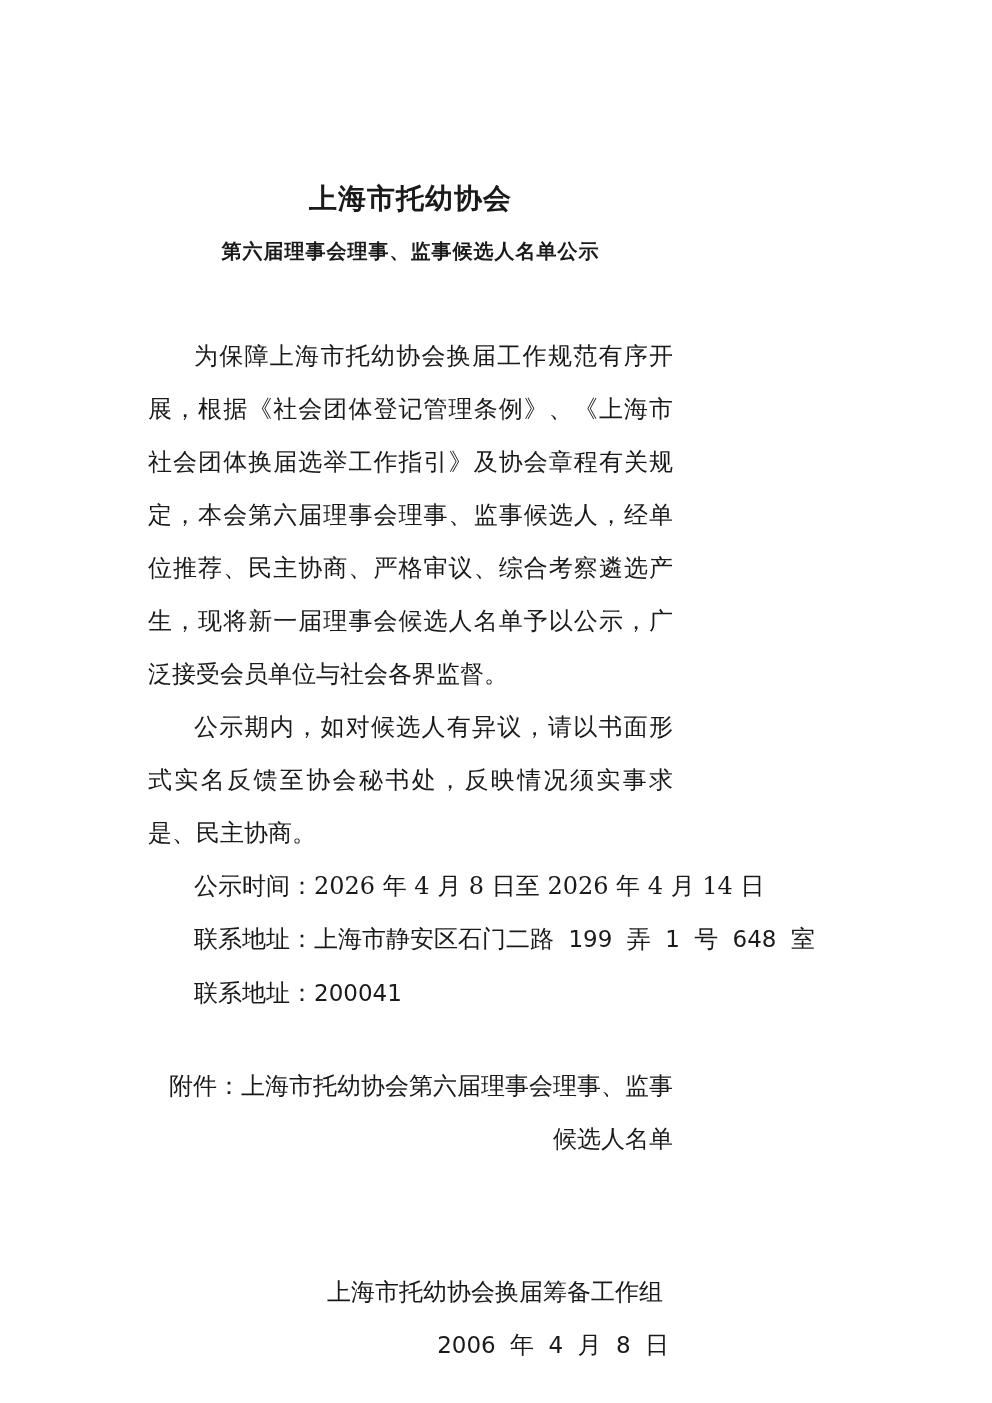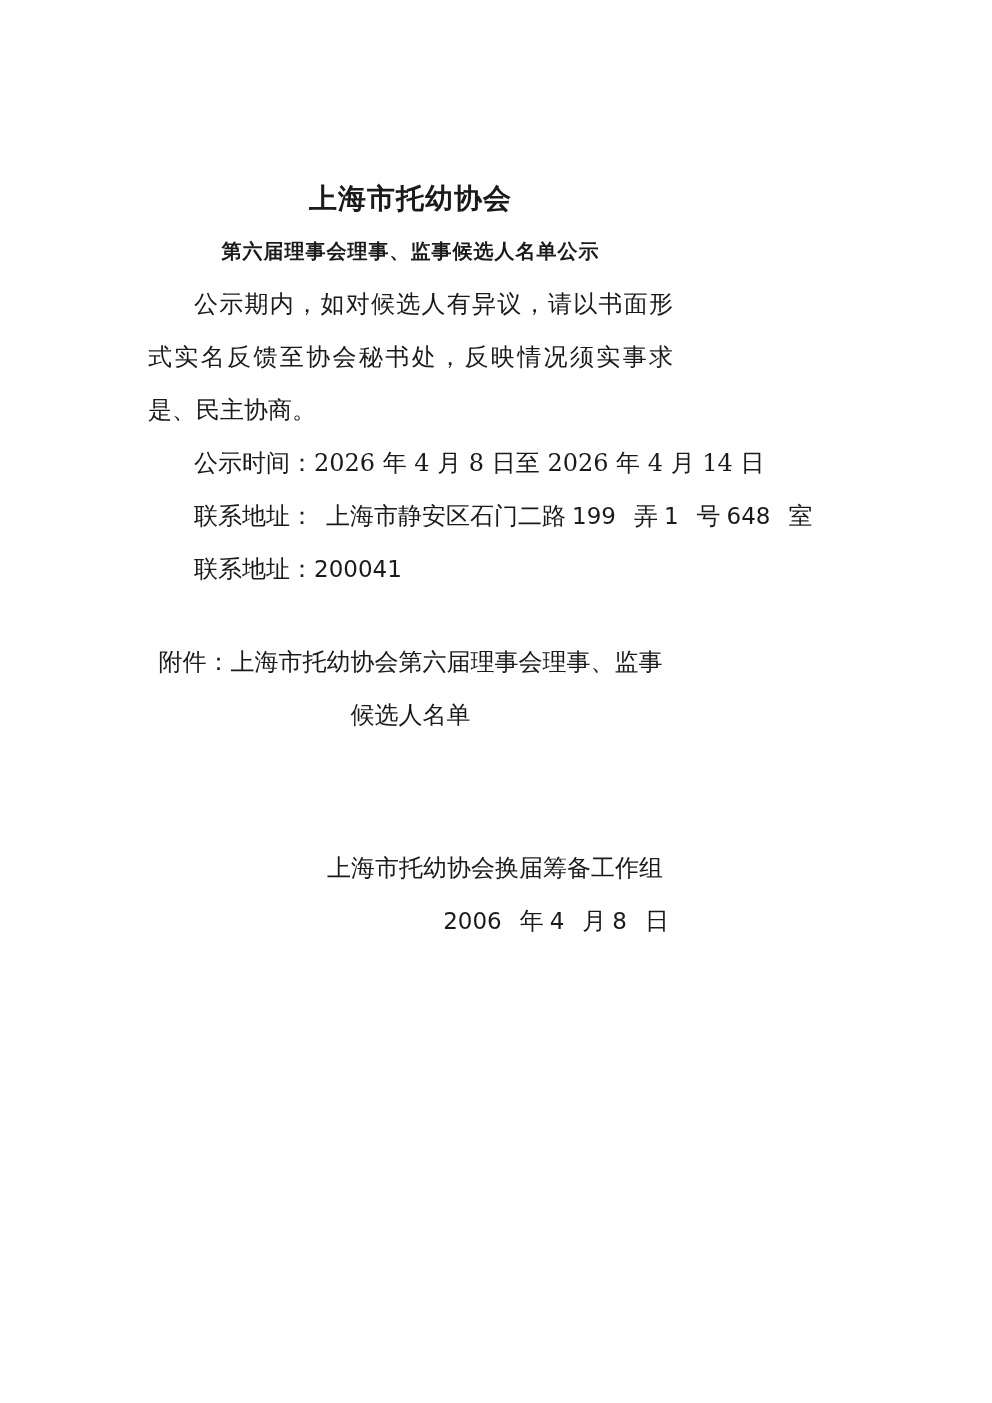--- a/index.html
+++ b/index.html
@@ -47,51 +47,51 @@
   .body-indent {
     text-indent: 46px;
   }
   .info-line {
     text-align: left;
     text-indent: 46px;
     white-space: nowrap;
   }
   .attachment-line {
     margin-top: 40px;
-    text-align: center;
+    text-align: right;
     text-indent: 0;
   }
   .signature-line {
     margin-top: 100px;
     text-align: right;
     padding-right: 10px;
   }
   .sign-date-line {
     text-align: right;
     padding-right: 4px;
   }
   .seg-sans {
     font-family: "DejaVu Sans", "Liberation Sans", sans-serif;
     font-weight: 400;
     font-size: 23px;
   }
   .seg-serif {
-    font-family: Liberation Serif, serif;
-    margin-left: 12px;
+    font-family: Liberation Mono, monospace;
   }
 </style>
 </head>
 <body>
 
 <div class="page">
 
   <h1 class="doc-title">上海市托幼协会</h1>
 
   <h2 class="doc-subtitle">第六届理事会理事、监事候选人名单公示</h2>
 
+  <p class="para first body-indent">为保障上海市托幼协会换届工作规范有序开展，根据《社会团体登记管理条例》、《上海市社会团体换届选举工作指引》及协会章程有关规定，本会第六届理事会理事、监事候选人，经单位推荐、民主协商、严格审议、综合考察遴选产生，现将新一届理事会候选人名单予以公示，广泛接受会员单位与社会各界监督。</p>
 
   <p class="para body-indent">公示期内，如对候选人有异议，请以书面形式实名反馈至协会秘书处，反映情况须实事求是、民主协商。</p>
 
   <p class="para info-line"><span>公示时间：</span><span>2026 年 4 月 8 日至 2026 年 4 月 14 日</span></p>
 
   <p class="para info-line"><span>联系地址：</span><span><span class="seg-serif">上海市静安区石门二路 </span><span class="seg-sans">199</span><span class="seg-serif"> 弄 </span><span class="seg-sans">1</span><span class="seg-serif"> 号 </span><span class="seg-sans">648</span><span class="seg-serif"> 室</span></span></p>
 
   <p class="para info-line"><span>联系地址：</span><span><span class="seg-sans">200041</span></span></p>
 
   <p class="para attachment-line">附件：上海市托幼协会第六届理事会理事、监事候选人名单</p>

